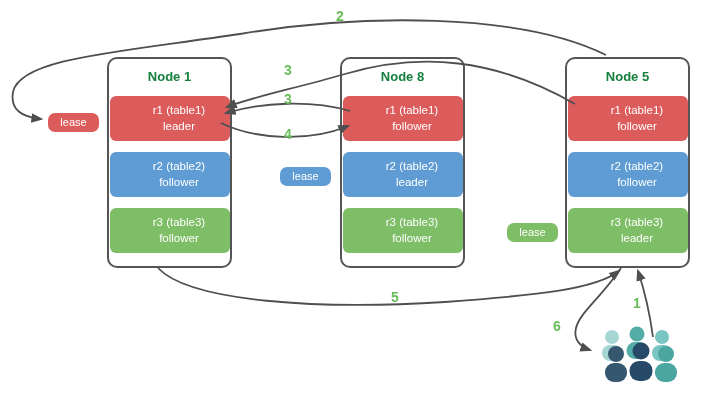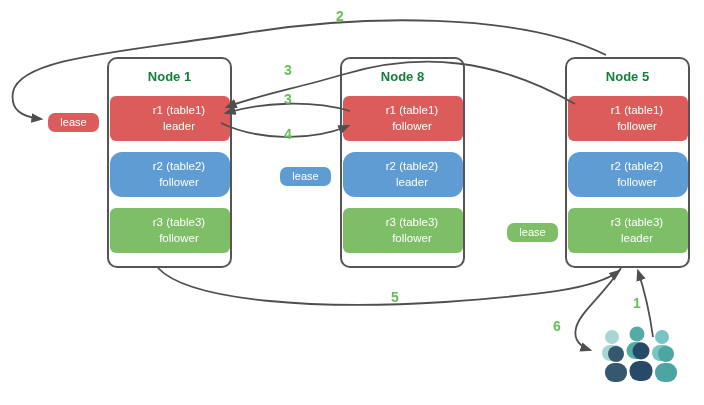--- a/index.html
+++ b/index.html
@@ -11,21 +11,21 @@
        font-family:"Liberation Sans", sans-serif;}
   .canvas{position:absolute;left:0;top:0;width:704px;height:405px;}
   .node{position:absolute;top:57px;width:125px;height:211px;box-sizing:border-box;
         background:#fff;border:2px solid var(--node-border);border-radius:10px;
         display:flex;flex-direction:column;align-items:center;padding-top:10px;z-index:2;}
   .node-title{font-size:13px;line-height:16px;font-weight:700;color:#15803d;margin-bottom:11px;}
   .replica{width:101px;height:45px;border-radius:6px;color:#fff;
            display:flex;flex-direction:column;align-items:center;justify-content:center;
            font-size:11.5px;line-height:1.32;margin-bottom:11px;text-align:center;padding-left:19px;}
   .replica.red{background:var(--red);}
-  .replica.blue{background:var(--blue);border-radius:12px;}
+  .replica.blue{background:var(--blue);}
   .replica.green{background:var(--green);border-radius:6px;}
   .lease{position:absolute;width:51px;height:19px;border-radius:7px;color:#fff;
          font-size:11px;line-height:19px;text-align:center;z-index:6;}
   .lease.red{background:var(--red);}
   .lease.blue{background:var(--blue);}
   .lease.green{background:var(--green);}
   .step{position:absolute;font-size:14px;font-weight:700;color:var(--step);z-index:7;}
   svg.arrows{position:absolute;left:0;top:0;width:704px;height:405px;z-index:4;pointer-events:none;}
   .arrow{fill:none;stroke:var(--arrow);stroke-width:1.8px;}
   #ah path{fill:var(--arrow);}

